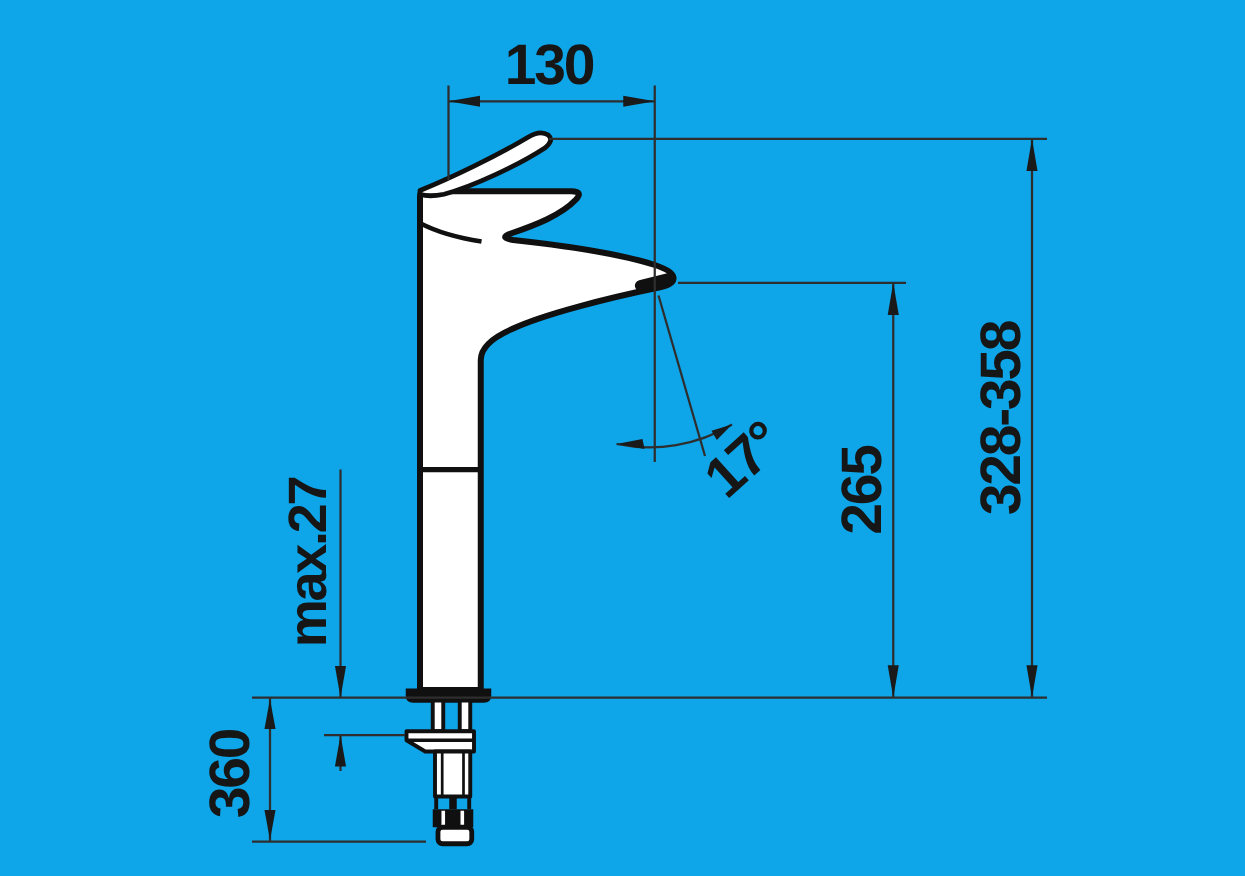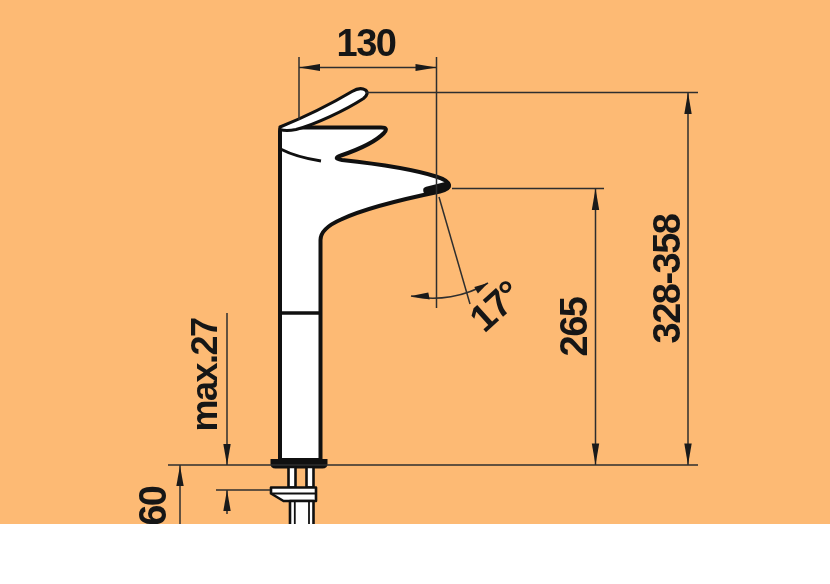--- a/index.html
+++ b/index.html
@@ -1,19 +1,19 @@
 <!DOCTYPE html>
 <html><head>
 <meta charset="utf-8">
 <style>
   html,body{margin:0;padding:0;background:#ffffff;}
   .stage{
     position:relative;
-    width:830px;height:524px;
-    background:#fdba74;
+    width:830px;height:584px;
+    background:#0ea5e9;
     overflow:hidden;
     font-family:"Liberation Sans","DejaVu Sans",sans-serif;
   }
   svg{display:block;}
   .dim-text{
     font-family:"Liberation Sans","DejaVu Sans",sans-serif;
     font-weight:700;
     font-size:38px;
     letter-spacing:-1.5px;
     fill:#161616;

